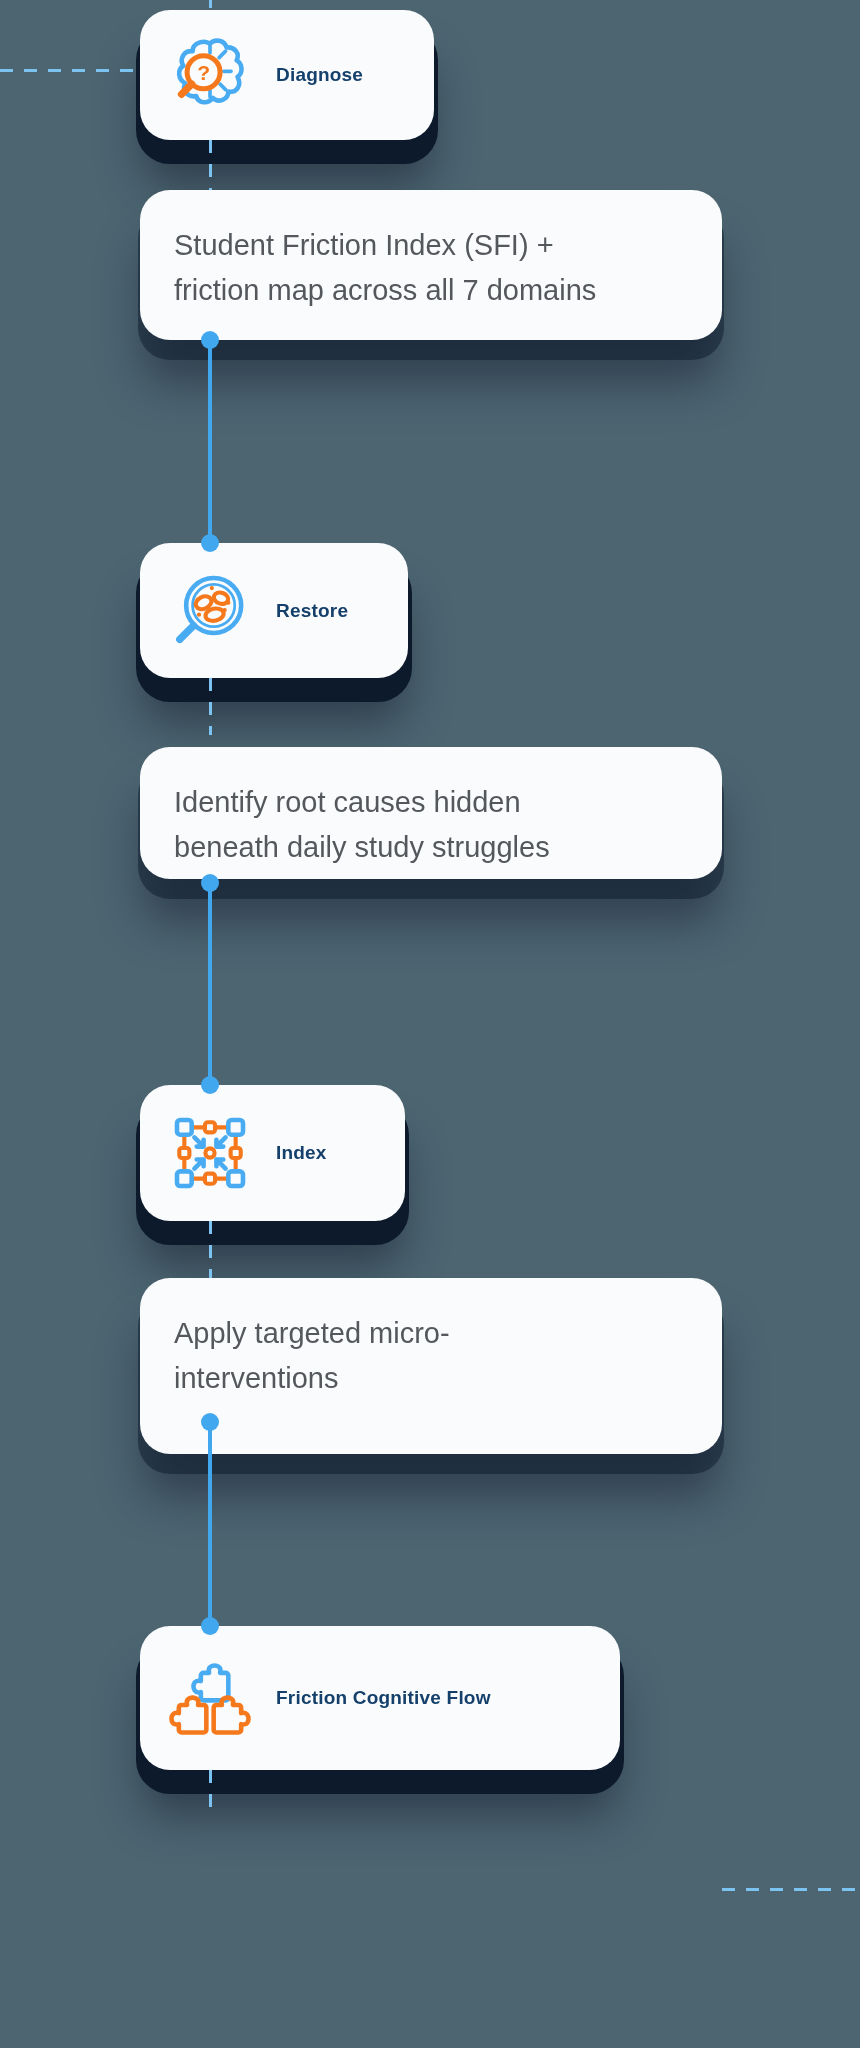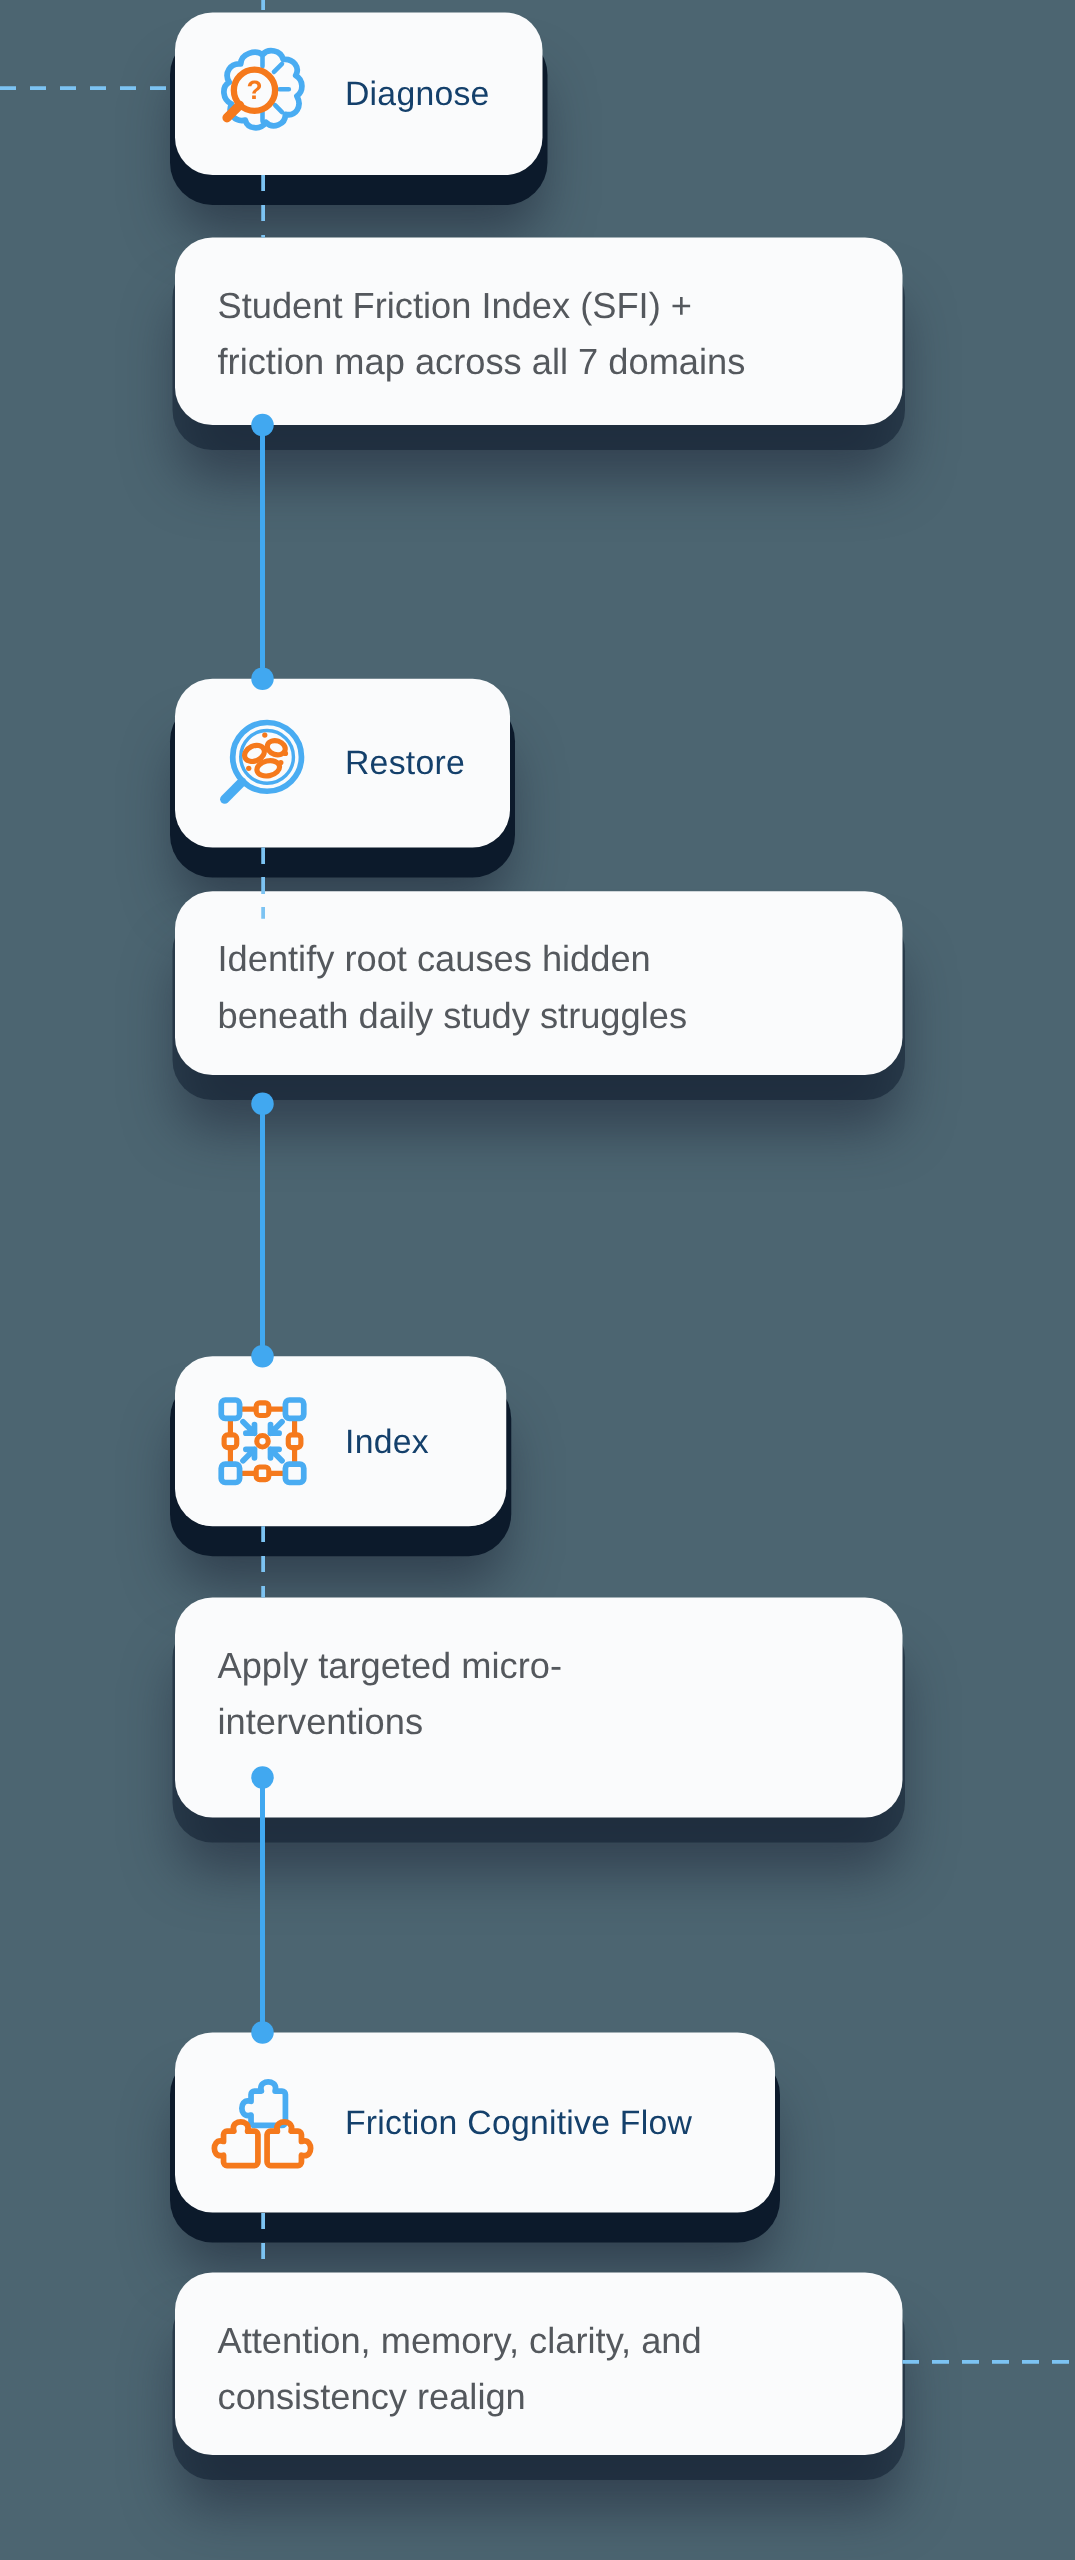--- a/index.html
+++ b/index.html
@@ -21,32 +21,32 @@
   }
   .pill{
     display:flex; align-items:center; gap:22px; padding-left:26px;
     box-shadow:0 20px 0 4px var(--shadow-navy), 0 48px 42px -2px rgba(33,42,58,.62);
   }
   .desc{
     padding:33px 34px 0 34px;
     box-shadow:0 18px 0 2px rgba(12,26,43,.5), 0 46px 42px -2px rgba(33,42,58,.58);
   }
   .pill-label{
-    font-size:27px; font-weight:400; color:var(--label-navy); white-space:nowrap; letter-spacing:.2px;
+    font-size:19px; font-weight:700; color:var(--label-navy); white-space:nowrap; letter-spacing:.2px;
   }
   .desc-text{
     font-size:29px; line-height:45px; color:var(--body-gray); white-space:pre-line;
   }
   .icon-box{width:88px;height:88px;flex-shrink:0;display:flex;align-items:center;justify-content:center}
 
   
   .pill-1{left:140px; top:10px;   width:294px; height:130px}
   .desc-1{left:140px; top:190px;  width:582px; height:150px}
   .pill-2{left:140px; top:543px;  width:268px; height:135px}
-  .desc-2{left:140px; top:713px;  width:582px; height:147px}
+  .desc-2{left:140px; top:747px;  width:582px; height:132px}
   .pill-3{left:140px; top:1085px; width:265px; height:136px}
   .desc-3{left:140px; top:1278px; width:582px; height:176px}
   .pill-4{left:140px; top:1626px; width:480px; height:144px}
   .desc-4{left:140px; top:1818px; width:582px; height:146px}
 
   
   .vdash{
     position:absolute; left:208.5px; width:3px; z-index:3;
     background:repeating-linear-gradient(180deg, var(--dashed-blue) 0 13px, transparent 13px 24px);
   }
@@ -182,18 +182,14 @@
         <g fill="none" stroke-width="5">
           <path class="ib" transform="translate(70,15) scale(-1,1)" d="M2 10 v-4 a3 3 0 0 1 3 -3 h6 c-2 -7 4 -8 6 -8 s8 1 6 8 h6 a3 3 0 0 1 3 3 v6 c7 -2 8 4 8 6 s-1 8 -8 6 v6 a3 3 0 0 1 -3 3 h-24 a3 3 0 0 1 -3 -3 z"></path>
           <path class="io" transform="translate(46,50) scale(-1,1)" d="M2 10 v-4 a3 3 0 0 1 3 -3 h6 c-2 -7 4 -8 6 -8 s8 1 6 8 h6 a3 3 0 0 1 3 3 v6 c7 -2 8 4 8 6 s-1 8 -8 6 v6 a3 3 0 0 1 -3 3 h-24 a3 3 0 0 1 -3 -3 z"></path>
           <path class="io" transform="translate(50,50)" d="M2 10 v-4 a3 3 0 0 1 3 -3 h6 c-2 -7 4 -8 6 -8 s8 1 6 8 h6 a3 3 0 0 1 3 3 v6 c7 -2 8 4 8 6 s-1 8 -8 6 v6 a3 3 0 0 1 -3 3 h-24 a3 3 0 0 1 -3 -3 z"></path>
         </g>
       </svg>
     </div>
     <span class="pill-label">Friction Cognitive Flow</span>
   </div>
 
-  <div class="card desc desc-4">
-    <div class="desc-text">Attention, memory, clarity, and
-consistency realign</div>
-  </div>
 
 </div>
 
 </body></html>

